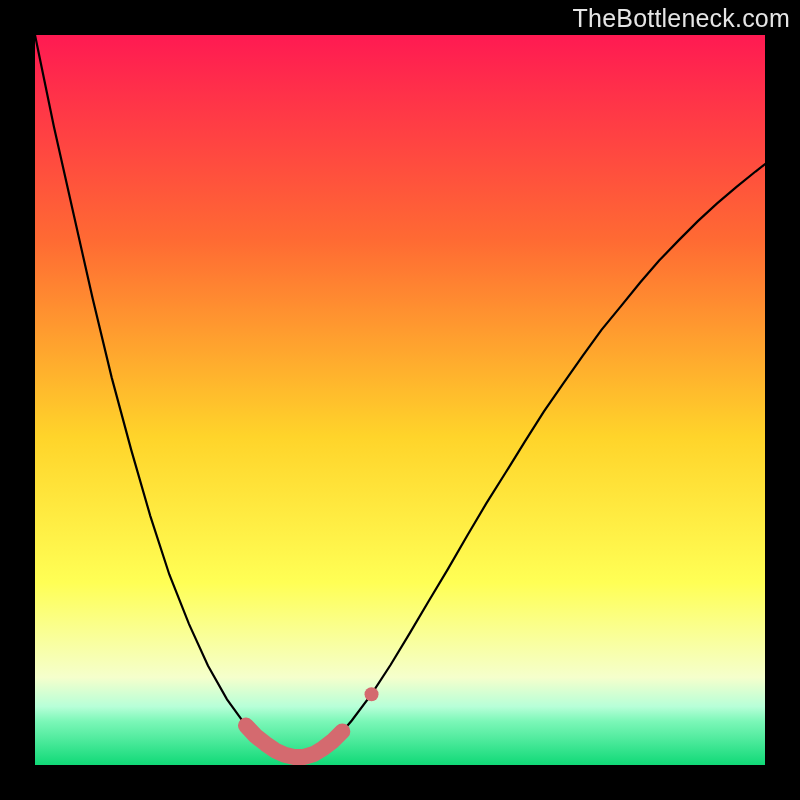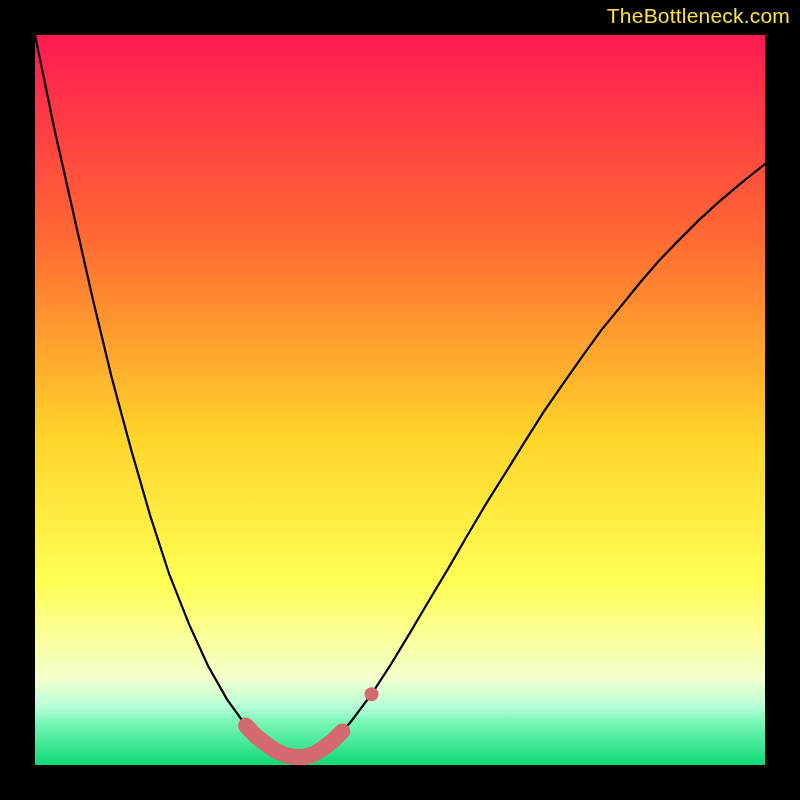--- a/index.html
+++ b/index.html
@@ -14,22 +14,22 @@
   .container {
     position: relative;
     width: 800px;
     height: 800px;
     background: #000000;
   }
   .watermark {
     position: absolute;
     top: 4px;
     right: 10px;
-    color: #fde047;
-    font-size: 21px;
+    color: #e5e5e5;
+    font-size: 25px;
     font-weight: 500;
     letter-spacing: 0.2px;
     z-index: 10;
   }
   .plot-area {
     position: absolute;
     left: 35px;
     top: 35px;
     width: 730px;
     height: 730px;

